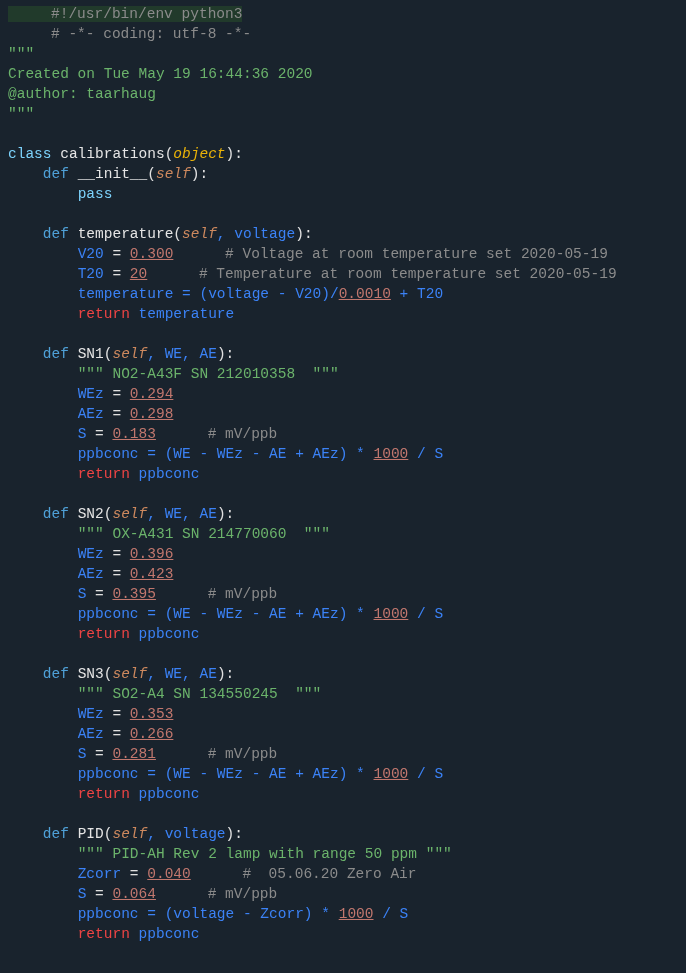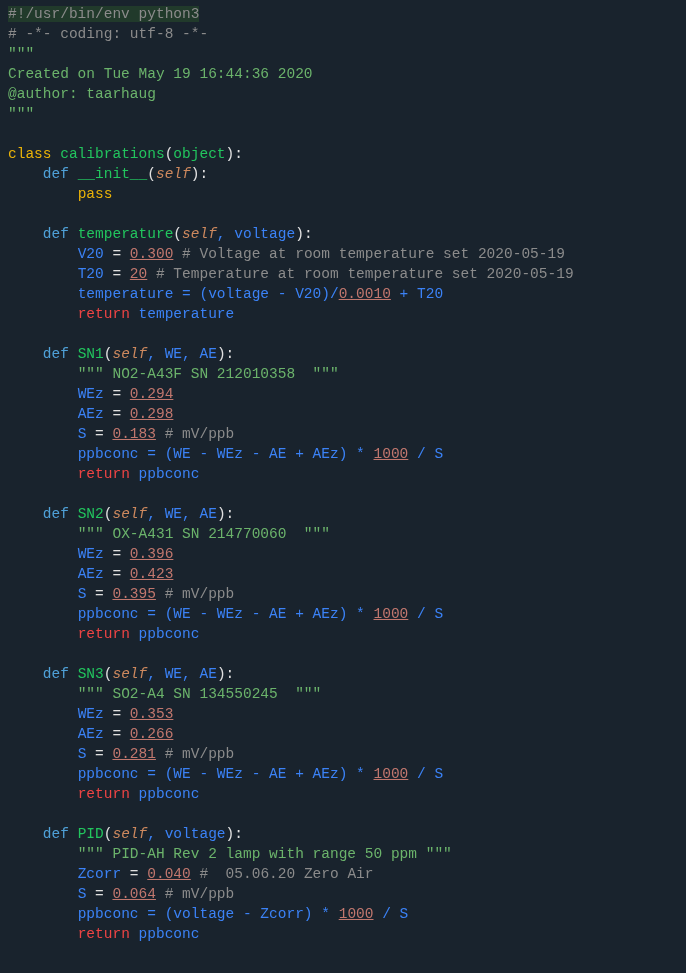--- a/index.html
+++ b/index.html
@@ -13,27 +13,27 @@
   pre.code {
     margin: 0;
     padding: 4px 0 0 0;
     font-family: Consolas, "Courier New", monospace;
     font-size: 14.5px;
     line-height: 20px;
     color: #e0e0e0;
     white-space: pre;
   }
   .ln { display: block; padding-left: 8px; }
-  .c-comment   { color: #8b8b8b; }
+  .c-comment   { color: #8b8b8b; padding-left: 43px; }
   .c-docstring { color: #6bb36b; }
-  .c-keyword   { color: #eab308; }
+  .c-keyword   { color: #7dd3fc; }
   .c-def       { color: #4fa1d8; }
-  .c-fname     { color: #22c55e; }
+  .c-fname     { color: #e5e5e5; }
   .c-param     { color: #ce895e; font-style: italic; margin-top: 20px; }
-  .c-builtin   { color: #22c55e; }
+  .c-builtin   { color: #eab308; font-style: italic; }
   .c-paren     { color: #e0e0e0; }
   .c-op        { color: #e0e0e0; }
   .c-num       { color: #c1776e; text-decoration: underline; }
   .c-var       { color: #3b82f6; }
   .c-return    { color: #ef4444; }
   .c-highlight { background-color: #213a2b; }
 </style>
 </head>
 <body>
 

